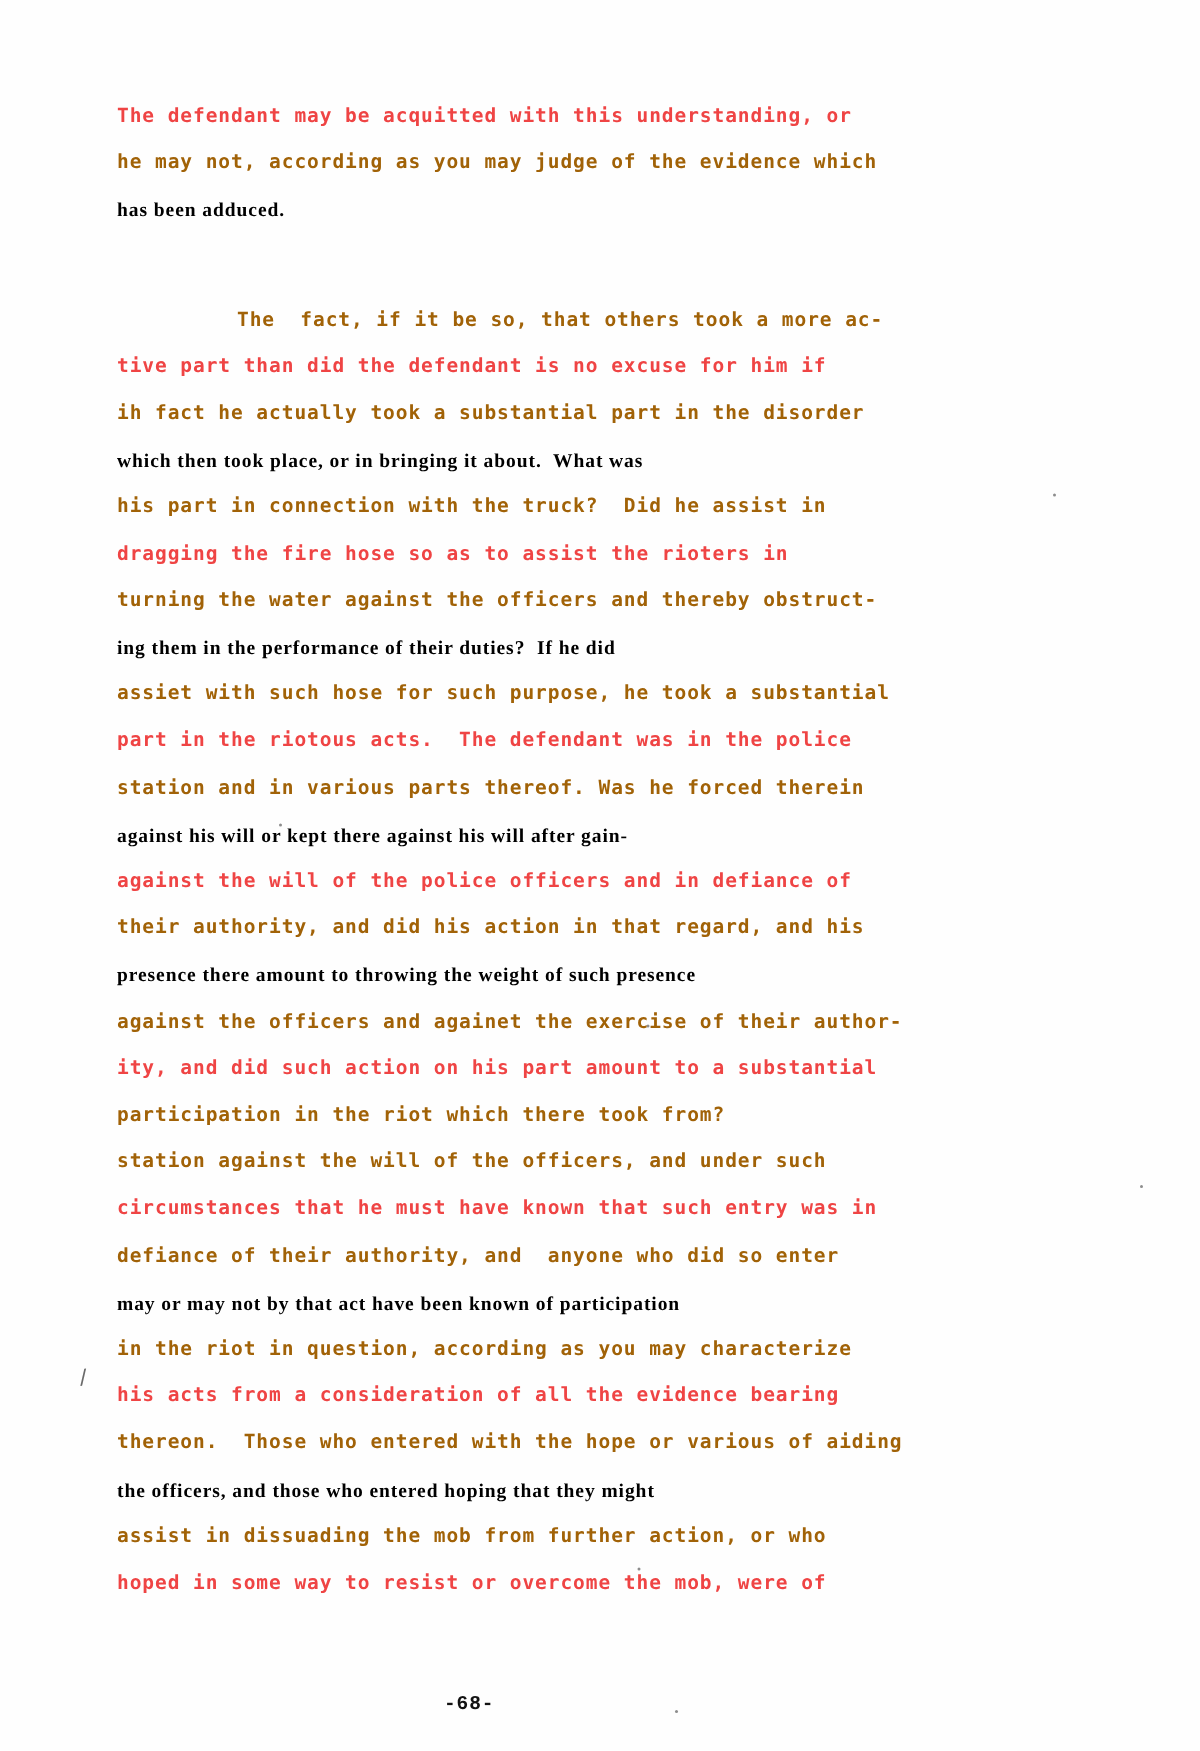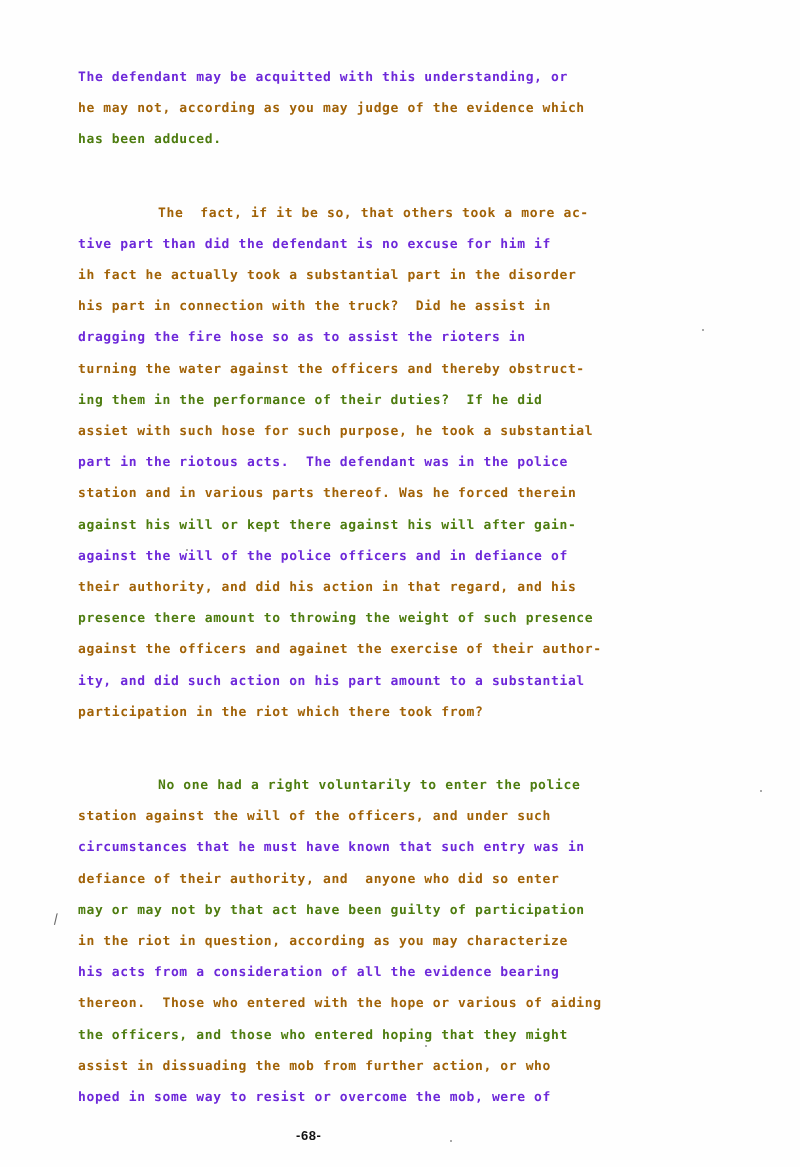--- a/index.html
+++ b/index.html
@@ -45,36 +45,36 @@
     font-family: "DejaVu Sans Mono", monospace;
     font-size: 13.0px;
     line-height: 31.2px;
     letter-spacing: 0.62px;
     color: #121212;
     font-weight: 700;
     -webkit-font-smoothing: none;
     text-rendering: geometricPrecision;
   }
   
-  .tline.ink-light { color: #4d7c0f; }
+  .tline.ink-light { color: #000000; font-family: Liberation Serif, serif; }
   .tline.ink-mid   { color: #a16207; }
-  .tline.ink-dark  { color: #6d28d9; }
+  .tline.ink-dark  { color: #ef4444; }
 
   .indent {
     padding-left: 80px;
     margin-top: 42px;
   }
 
   
   #folio {
     position: absolute;
     left: 296px;
     top: 1128px;
     white-space: pre;
-    font-family: Liberation Sans, sans-serif;
+    font-family: Liberation Mono, monospace;
     font-size: 13px;
     font-weight: 700;
     letter-spacing: 0.6px;
     color: #121212;
   }
 
   
   #margin-tick {
     position: absolute;
     left: 52px;
@@ -113,41 +113,41 @@
   <div id="typescript">
       <div class="para">
         <span class="tline ink-dark">The defendant may be acquitted with this understanding, or</span>
         <span class="tline ink-mid">he may not, according as you may judge of the evidence which</span>
         <span class="tline ink-light">has been adduced.</span>
       </div>
       <div class="para">
         <span class="tline ink-mid indent">The  fact, if it be so, that others took a more ac-</span>
         <span class="tline ink-dark">tive part than did the defendant is no excuse for him if</span>
         <span class="tline ink-mid">ih fact he actually took a substantial part in the disorder</span>
+        <span class="tline ink-light">which then took place, or in bringing it about.  What was</span>
         <span class="tline ink-mid">his part in connection with the truck?  Did he assist in</span>
         <span class="tline ink-dark">dragging the fire hose so as to assist the rioters in</span>
         <span class="tline ink-mid">turning the water against the officers and thereby obstruct-</span>
         <span class="tline ink-light">ing them in the performance of their duties?  If he did</span>
         <span class="tline ink-mid">assiet with such hose for such purpose, he took a substantial</span>
         <span class="tline ink-dark">part in the riotous acts.  The defendant was in the police</span>
         <span class="tline ink-mid">station and in various parts thereof. Was he forced therein</span>
         <span class="tline ink-light">against his will or kept there against his will after gain-</span>
         <span class="tline ink-dark">against the will of the police officers and in defiance of</span>
         <span class="tline ink-mid">their authority, and did his action in that regard, and his</span>
         <span class="tline ink-light">presence there amount to throwing the weight of such presence</span>
         <span class="tline ink-mid">against the officers and againet the exercise of their author-</span>
         <span class="tline ink-dark">ity, and did such action on his part amount to a substantial</span>
         <span class="tline ink-mid">participation in the riot which there took from?</span>
       </div>
       <div class="para">
-        <span class="tline ink-light indent">No one had a right voluntarily to enter the police</span>
         <span class="tline ink-mid">station against the will of the officers, and under such</span>
         <span class="tline ink-dark">circumstances that he must have known that such entry was in</span>
         <span class="tline ink-mid">defiance of their authority, and  anyone who did so enter</span>
-        <span class="tline ink-light">may or may not by that act have been guilty of participation</span>
+        <span class="tline ink-light">may or may not by that act have been known of participation</span>
         <span class="tline ink-mid">in the riot in question, according as you may characterize</span>
         <span class="tline ink-dark">his acts from a consideration of all the evidence bearing</span>
         <span class="tline ink-mid">thereon.  Those who entered with the hope or various of aiding</span>
         <span class="tline ink-light">the officers, and those who entered hoping that they might</span>
         <span class="tline ink-mid">assist in dissuading the mob from further action, or who</span>
         <span class="tline ink-dark">hoped in some way to resist or overcome the mob, were of</span>
       </div>
     </div>
 
   <div id="folio">-68-</div>

